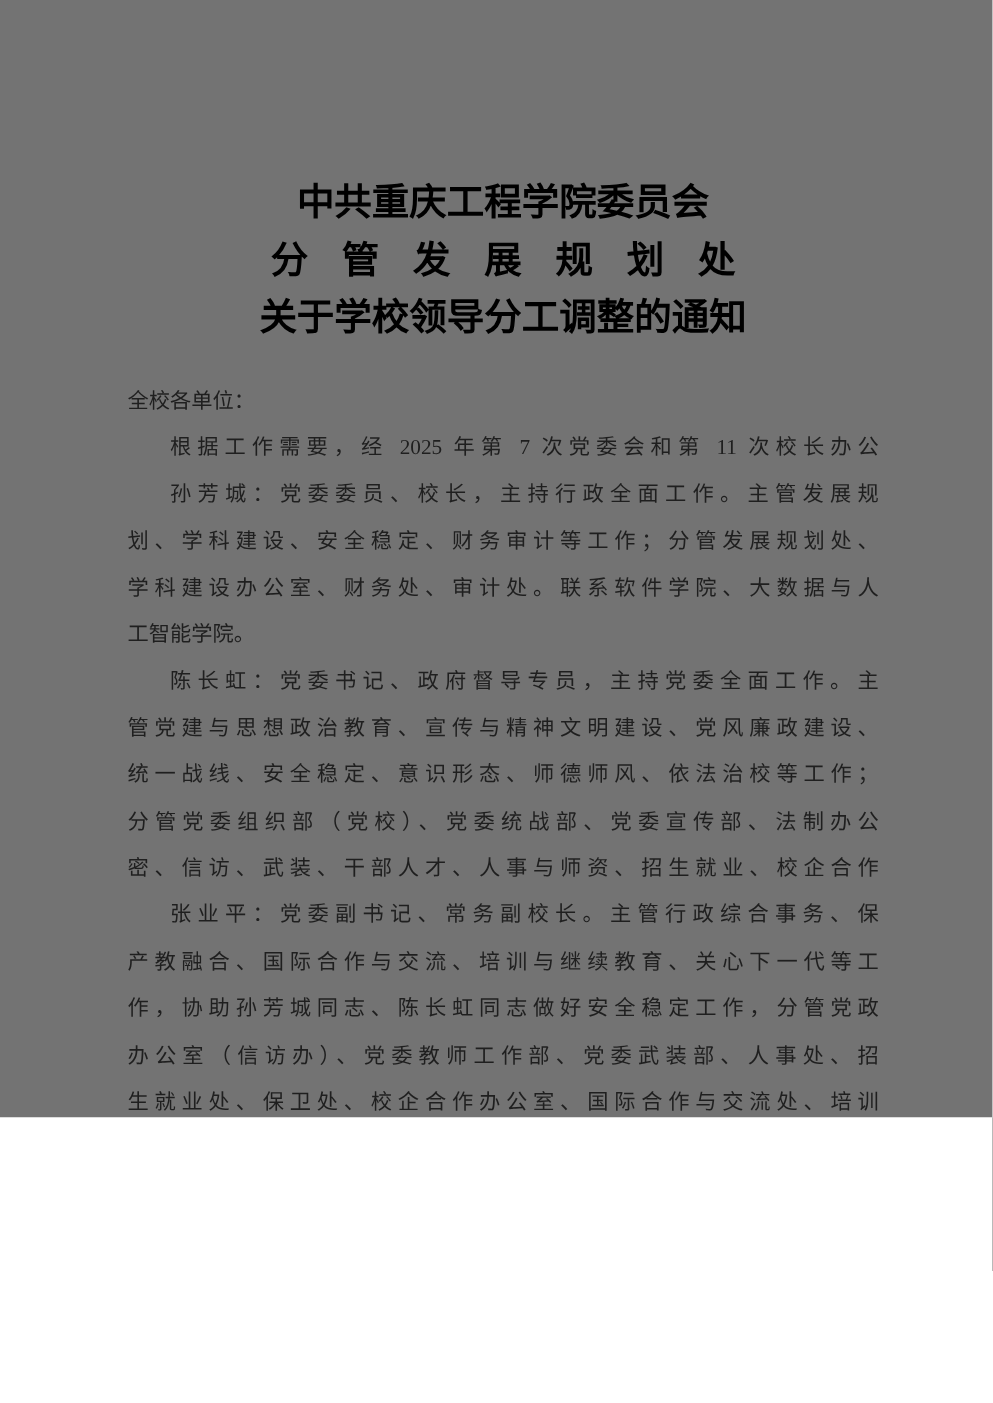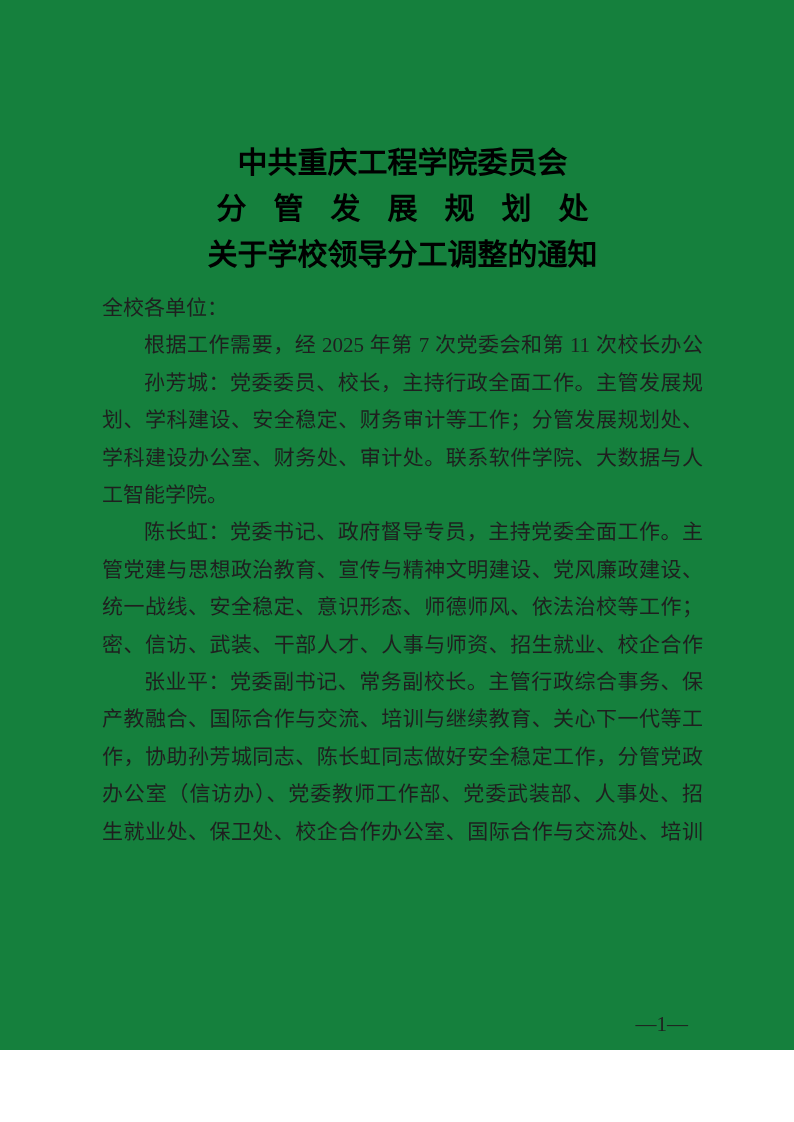--- a/index.html
+++ b/index.html
@@ -3,23 +3,23 @@
 <meta charset="utf-8">
 <style>
   * { margin: 0; padding: 0; box-sizing: border-box; }
   html, body { background: #ffffff; }
   body {
     font-family: "Liberation Serif", "DejaVu Serif", serif;
   }
   .page {
     position: relative;
     width: 794px;
-    height: 1050px;
+    height: 894px;
     margin: 0 auto;
-    background: #15803d;
+    background: #737373;
     overflow: hidden;
     color: #1f1f1f;
   }
   .column {
     padding-left: 102px;
     padding-right: 91px;
   }
   .doc-title {
     padding-top: 140px;
     text-align: center;
@@ -28,22 +28,22 @@
     font-size: 30px;
     line-height: 46px;
     font-family: "Liberation Serif", "DejaVu Serif", serif;
   }
   .title-line { white-space: nowrap; }
   .title-spread {
     letter-spacing: 27px;
     padding-left: 27px; 
   }
   .doc-body {
-    margin-top: 12px;
-    font-size: 21px;
+    margin-top: 24px;
+    font-size: 17px;
     line-height: 37.4px;
     color: #1f1f1f;
   }
   .ln {
     text-align: justify;
     text-align-last: justify;
     text-justify: inter-character;
   }
   .ln.end {
     text-align: left;
@@ -82,20 +82,21 @@
       <div class="ln first">孙芳城：党委委员、校长，主持行政全面工作。主管发展规</div>
       <div class="ln">划、学科建设、安全稳定、财务审计等工作；分管发展规划处、</div>
       <div class="ln">学科建设办公室、财务处、审计处。联系软件学院、大数据与人</div>
       <div class="ln end">工智能学院。</div>
     </section>
 
     <section>
       <div class="ln first">陈长虹：党委书记、政府督导专员，主持党委全面工作。主</div>
       <div class="ln">管党建与思想政治教育、宣传与精神文明建设、党风廉政建设、</div>
       <div class="ln">统一战线、安全稳定、意识形态、师德师风、依法治校等工作；</div>
+      <div class="ln">分管党委组织部（党校）、党委统战部、党委宣传部、法制办公</div>
     </section>
 
     <section>
       <div class="ln">密、信访、武装、干部人才、人事与师资、招生就业、校企合作</div>
       <div class="ln first">张业平：党委副书记、常务副校长。主管行政综合事务、保</div>
       <div class="ln">产教融合、国际合作与交流、培训与继续教育、关心下一代等工</div>
       <div class="ln">作，协助孙芳城同志、陈长虹同志做好安全稳定工作，分管党政</div>
       <div class="ln">办公室（信访办）、党委教师工作部、党委武装部、人事处、招</div>
       <div class="ln">生就业处、保卫处、校企合作办公室、国际合作与交流处、培训</div>
     </section>

